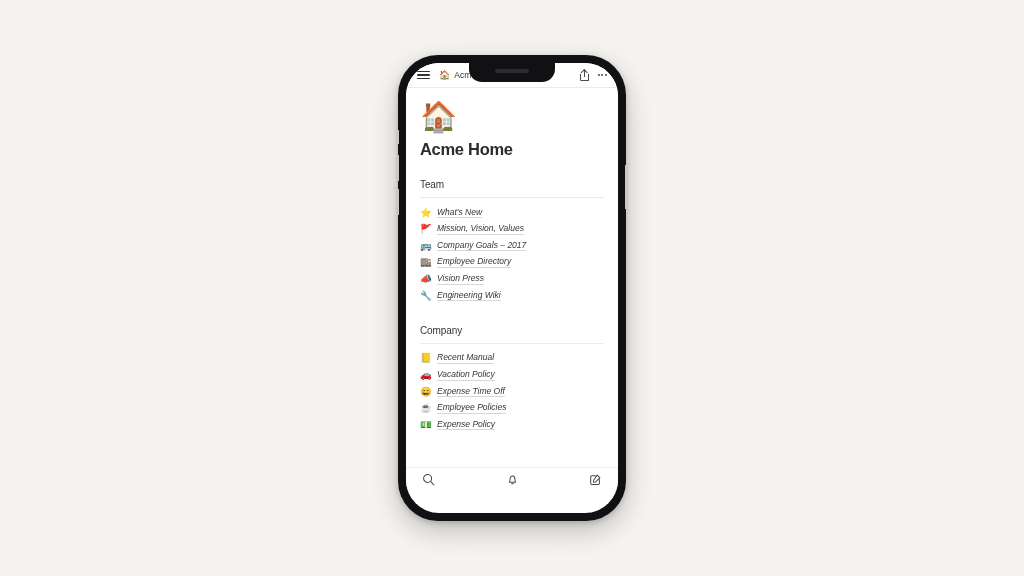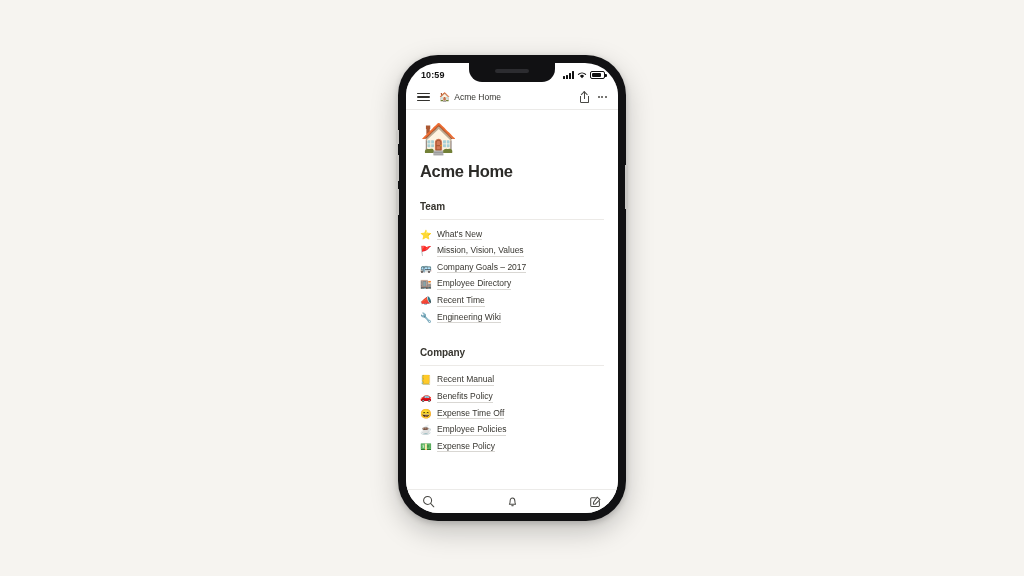--- a/index.html
+++ b/index.html
@@ -105,33 +105,34 @@
     height:379px;background:#fff;box-sizing:border-box;
     padding:14px 14px 0 14px;overflow:hidden;
   }
   #page-icon{font-size:30px;line-height:1;margin-bottom:8px;}
   #page-title{
     font-size:16.5px;font-weight:bold;color:#2c2b28;
     letter-spacing:-0.3px;margin:0 0 20px 0;
   }
   .section{margin-bottom:4px;}
   .section-heading{
-    font-size:10px;font-weight:bold;color:#37352f;
+    font-size:10px;font-weight:normal;color:#37352f;
     margin:0 0 7px 0;letter-spacing:-0.1px;
   }
   .section-rule{height:1px;background:#eceae7;margin-bottom:6px;}
   .link-row{
     display:flex;align-items:center;gap:6px;
     padding:2.5px 0;cursor:pointer;
   }
   .link-emoji{font-size:9.5px;line-height:1;width:11px;text-align:center;flex:none;}
   .link-label{
     font-size:8.5px;color:#37352f;
     border-bottom:0.8px solid #d9d7d3;
     line-height:1.25;
+    font-style:italic;
   }
   .section-gap{height:17px;}
 
   
   #bottom-bar{
     height:24px;border-top:1px solid #ecebe9;background:#fff;
     display:flex;align-items:center;justify-content:space-between;
     padding:0 16px;box-sizing:border-box;
   }
   .bar-ico{cursor:pointer;display:flex;align-items:center;justify-content:center;}
@@ -145,38 +146,20 @@
   <div class="side-btn" id="btn-vol-up"></div>
   <div class="side-btn" id="btn-vol-down"></div>
   <div class="side-btn" id="btn-power"></div>
 
   <div id="phone-screen">
 
     <div id="notch">
       <div id="notch-speaker"></div>
     </div>
 
-    <div id="status-bar">
-      <div id="status-time">10:59</div>
-      <div id="status-icons">
-        <span class="sig-bars">
-          <i></i>
-            <i></i>
-            <i></i>
-            <i></i>
-        </span>
-        <svg width="10" height="8" viewBox="0 0 10 8">
-          <path d="M5 7.2 L2.9 4.9 A3 3 0 0 1 7.1 4.9 Z" fill="#111"></path>
-          <path d="M1.4 3.4 A5.2 5.2 0 0 1 8.6 3.4" stroke="#111" stroke-width="1.1" fill="none" stroke-linecap="round"></path>
-        </svg>
-        <span class="batt">
-            <i></i>
-          </span>
-      </div>
-    </div>
 
     <div id="app-header">
       <div id="hamburger">
         <span></span>
           <span></span>
           <span></span>
       </div>
       <div id="breadcrumb">
         <span id="breadcrumb-emoji">🏠</span>
         <span id="breadcrumb-label">Acme Home</span>
@@ -215,41 +198,41 @@
         <div class="link-row">
           <span class="link-emoji">🚌</span>
           <span class="link-label">Company Goals – 2017</span>
         </div>
         <div class="link-row">
           <span class="link-emoji">🏬</span>
           <span class="link-label">Employee Directory</span>
         </div>
         <div class="link-row">
           <span class="link-emoji">📣</span>
-          <span class="link-label">Recent Time</span>
+          <span class="link-label">Vision Press</span>
         </div>
         <div class="link-row">
           <span class="link-emoji">🔧</span>
           <span class="link-label">Engineering Wiki</span>
         </div>
       </div>
 
       <div class="section-gap"></div>
 
       <div class="section">
         <div class="section-heading">Company</div>
         <div class="section-rule"></div>
 
         <div class="link-row">
           <span class="link-emoji">📒</span>
           <span class="link-label">Recent Manual</span>
         </div>
         <div class="link-row">
           <span class="link-emoji">🚗</span>
-          <span class="link-label">Benefits Policy</span>
+          <span class="link-label">Vacation Policy</span>
         </div>
         <div class="link-row">
           <span class="link-emoji">😄</span>
           <span class="link-label">Expense Time Off</span>
         </div>
         <div class="link-row">
           <span class="link-emoji">☕</span>
           <span class="link-label">Employee Policies</span>
         </div>
         <div class="link-row">

